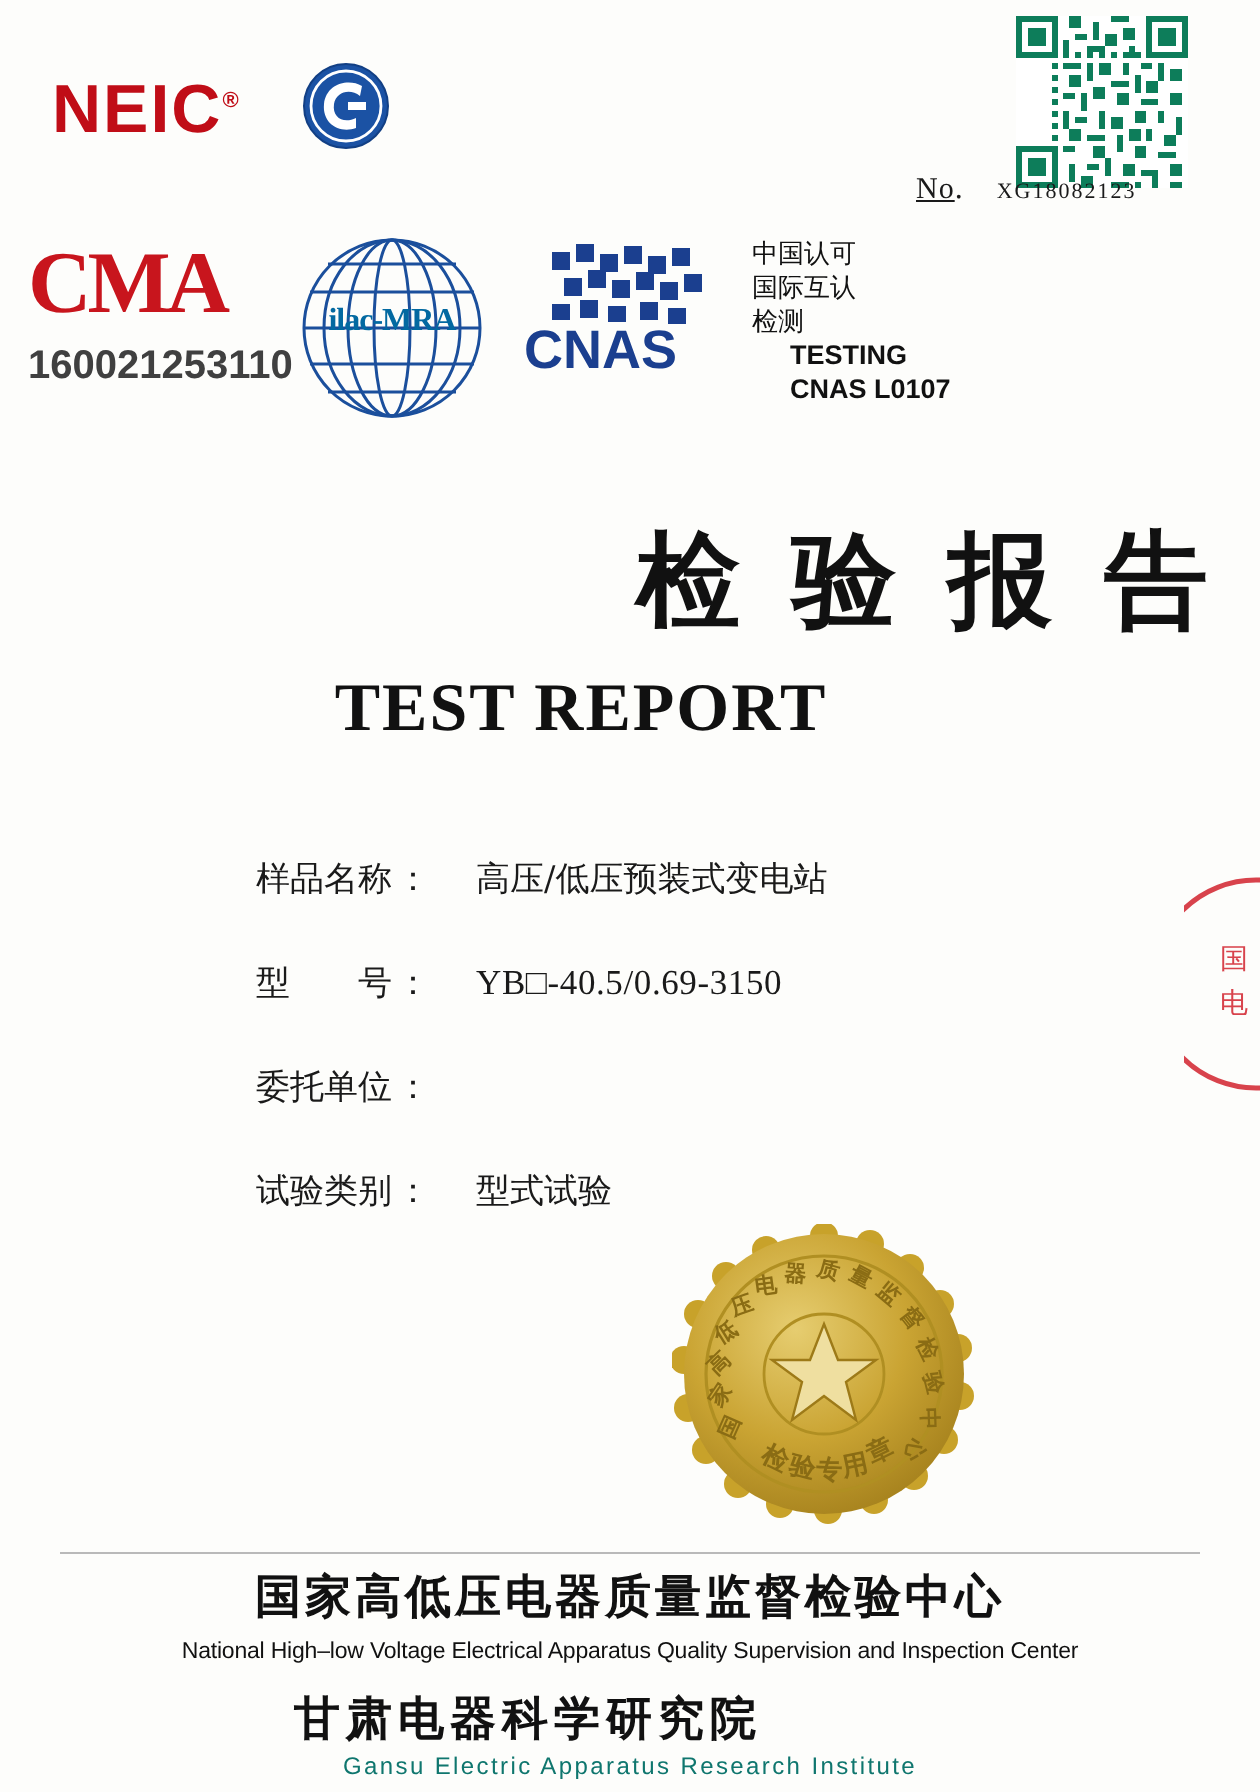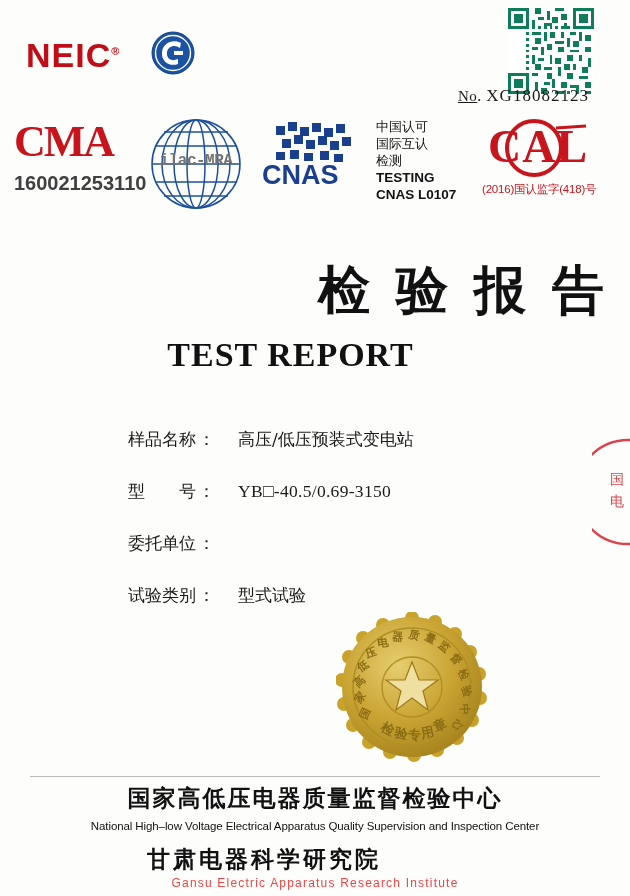--- a/index.html
+++ b/index.html
@@ -37,22 +37,23 @@
     font-size: 16px;
     color: #1a1a1a;
     letter-spacing: 0.5px;
     white-space: nowrap;
   }
   .serial .no {
     font-size: 15px;
     text-decoration: underline;
   }
   .serial .digits {
-    font-size: 17px;
+    font-size: 11px;
     letter-spacing: 1px;
+    margin-left: 12px;
   }
 
   
   .neic {
     position: absolute;
     top: 36px;
     left: 26px;
     font-family: "Liberation Sans", sans-serif;
     font-weight: bold;
     font-size: 34px;
@@ -106,24 +107,24 @@
     left: 148px;
     width: 96px;
     height: 96px;
   }
   .ilac-text {
     position: absolute;
     top: 36px;
     left: 0px;
     width: 96px;
     text-align: center;
-    font-family: Liberation Mono, monospace;
+    font-family: Liberation Serif, serif;
     font-weight: bold;
     font-size: 16px;
-    color: #737373;
+    color: #0369a1;
     letter-spacing: -0.5px;
   }
 
   
   .cnas {
     position: absolute;
     top: 120px;
     left: 262px;
     width: 104px;
     height: 88px;
@@ -148,20 +149,21 @@
     left: 376px;
     font-size: 13px;
     color: #111;
     line-height: 17px;
     font-family: "Liberation Sans", sans-serif;
   }
   .cnas-txt .en {
     font-weight: bold;
     font-size: 13.5px;
     letter-spacing: 0px;
+    margin-left: 19px;
   }
 
   
   .cal {
     position: absolute;
     top: 118px;
     left: 482px;
     width: 120px;
   }
   .cal-letters {
@@ -321,21 +323,21 @@
   }
   .f-en2 {
     position: absolute;
     top: 876px;
     left: 0;
     width: 630px;
     text-align: center;
     font-family: "Liberation Sans", sans-serif;
     font-size: 12px;
     letter-spacing: 1.2px;
-    color: #ef4444;
+    color: #0f766e;
   }
 </style>
 </head>
 <body>
 
 <div id="page">
 
   <div class="qr">
     <svg width="86" height="86" viewBox="0 0 29 29" shape-rendering="crispEdges">
       <rect width="29" height="29" fill="#ffffff"></rect>
@@ -496,30 +498,20 @@
   </div>
 
   <div class="cnas-txt">
     <div>中国认可</div>
     <div>国际互认</div>
     <div>检测</div>
     <div class="en">TESTING</div>
     <div class="en">CNAS L0107</div>
   </div>
 
-  <div class="cal">
-    <div class="cal-letters">
-      <svg class="cal-ring" width="120" height="62" viewBox="0 0 120 62">
-        <circle cx="52" cy="30" r="27" fill="none" stroke="#c8151d" stroke-width="4"></circle>
-        <path d="M74 10 L104 8" stroke="#c8151d" stroke-width="3" fill="none"></path>
-      </svg>
-      <div class="cal-word">CAL</div>
-    </div>
-    <div class="cal-num">(2016)国认监字(418)号</div>
-  </div>
 
   <div class="title-cn">检验报告</div>
   <div class="title-en">TEST REPORT</div>
 
   <div class="fields">
     <div class="field-row">
       <div class="f-label">
         <span>样品名称</span><span class="f-colon">：</span>
       </div>
       <div class="f-value">高压/低压预装式变电站</div>

